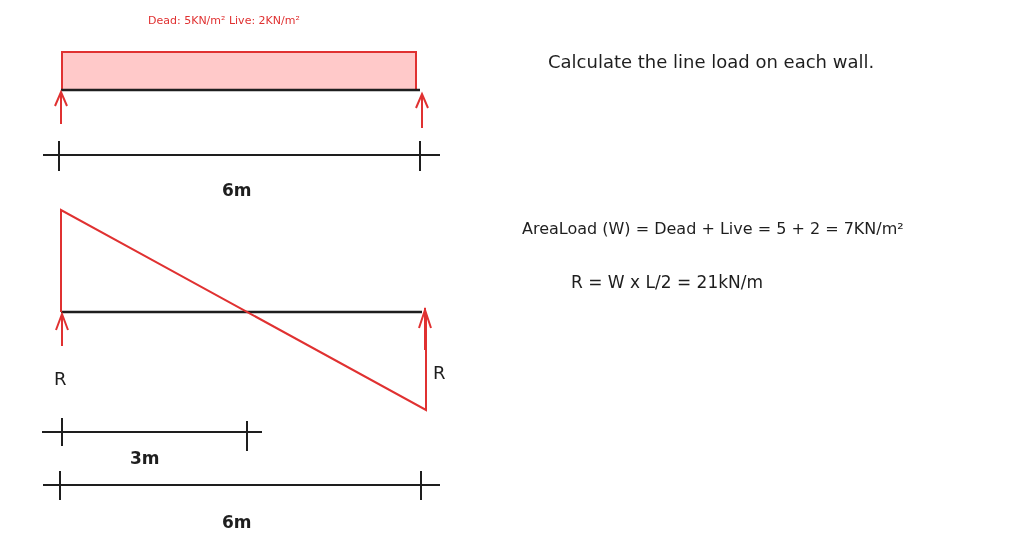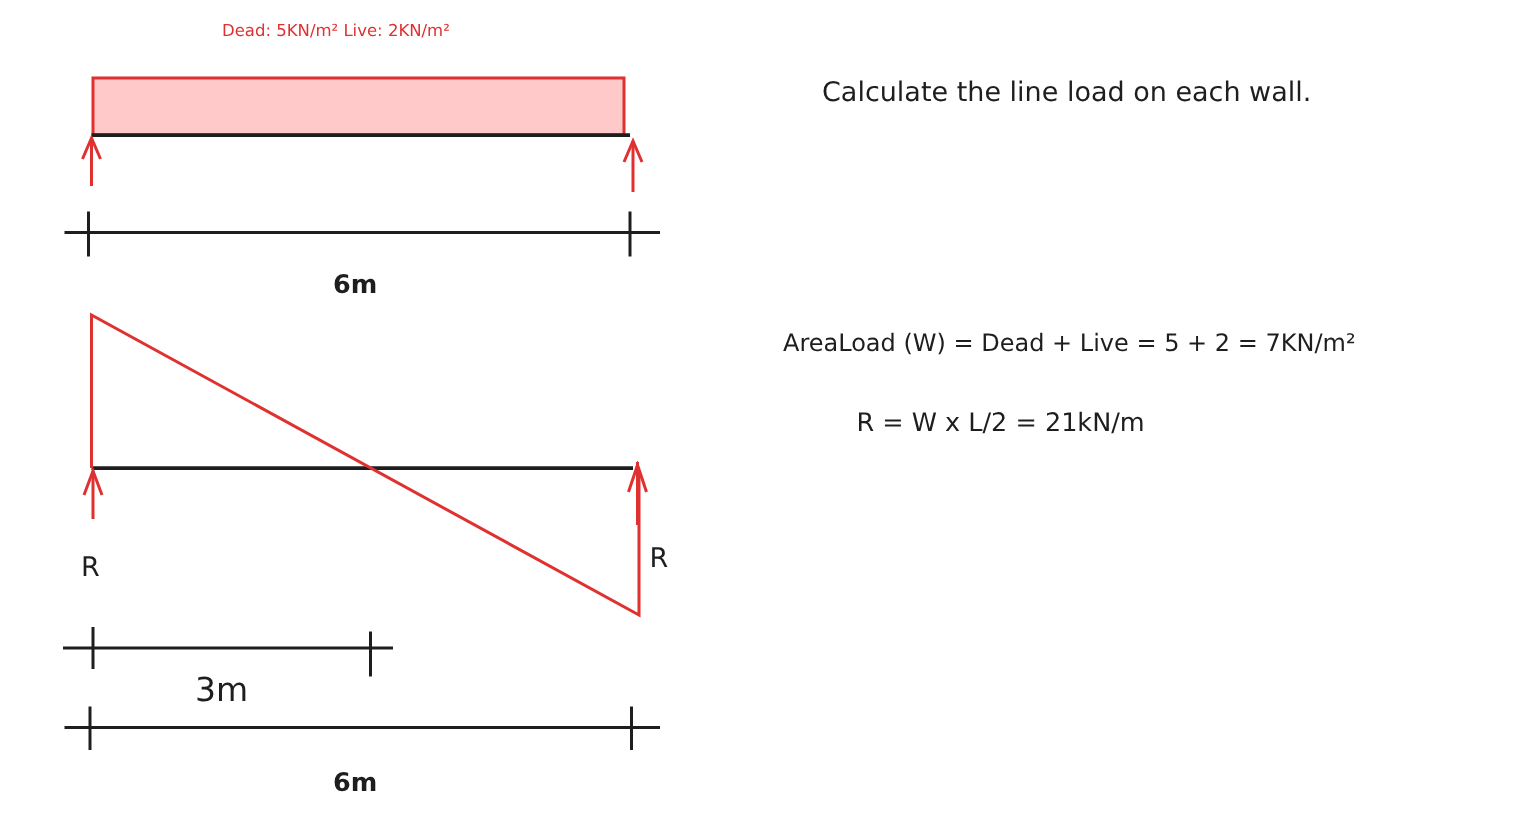--- a/index.html
+++ b/index.html
@@ -54,18 +54,18 @@
     <line x1="60" y1="471" x2="60" y2="500"></line>
     <line x1="421" y1="471" x2="421" y2="500"></line>
   </g>
 </svg>
 
 <div class="txt red" style="left:148px; top:14px; font-size:11px;">Dead: 5KN/m² Live: 2KN/m²</div>
 <div class="txt" style="left:222px; top:180px; font-size:17px; font-weight:bold;">6m</div>
 
 <div class="txt" style="left:54px; top:368px; font-size:18px;">R</div>
 <div class="txt" style="left:433px; top:362px; font-size:18px;">R</div>
-<div class="txt" style="left:130px; top:448px; font-size:22px; font-weight:normal;">3m</div>
+<div class="txt" style="left:130px; top:448px; font-size:17px; font-weight:bold;">3m</div>
 <div class="txt" style="left:222px; top:512px; font-size:17px; font-weight:bold;">6m</div>
 
 <div class="txt" style="left:548px; top:51px; font-size:18px;">Calculate the line load on each wall.</div>
 <div class="txt" style="left:522px; top:219px; font-size:16px;">AreaLoad (W)  = Dead + Live = 5 + 2 = 7KN/m²</div>
 <div class="txt" style="left:526px; top:272px; font-size:17px;margin-left:45px;">R = W x L/2 = 21kN/m</div>
 
 </body></html>

